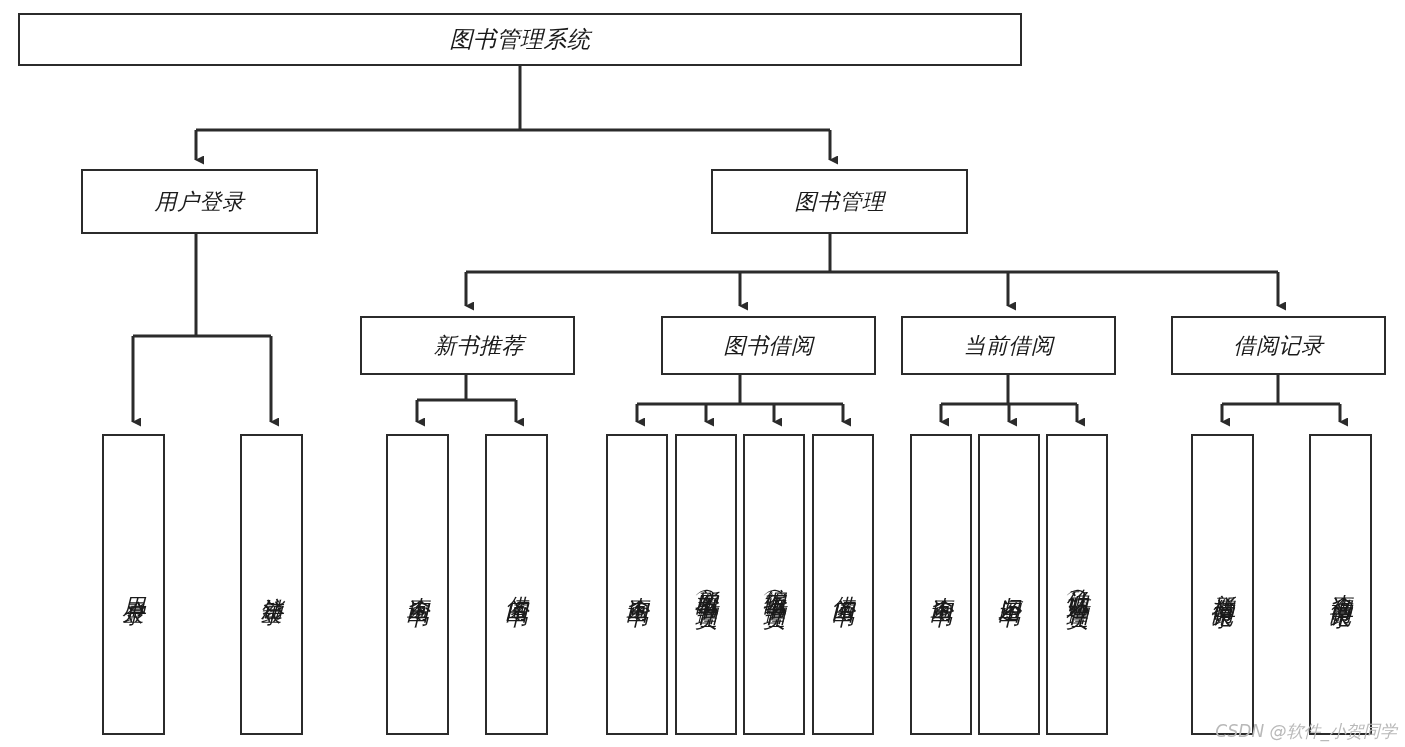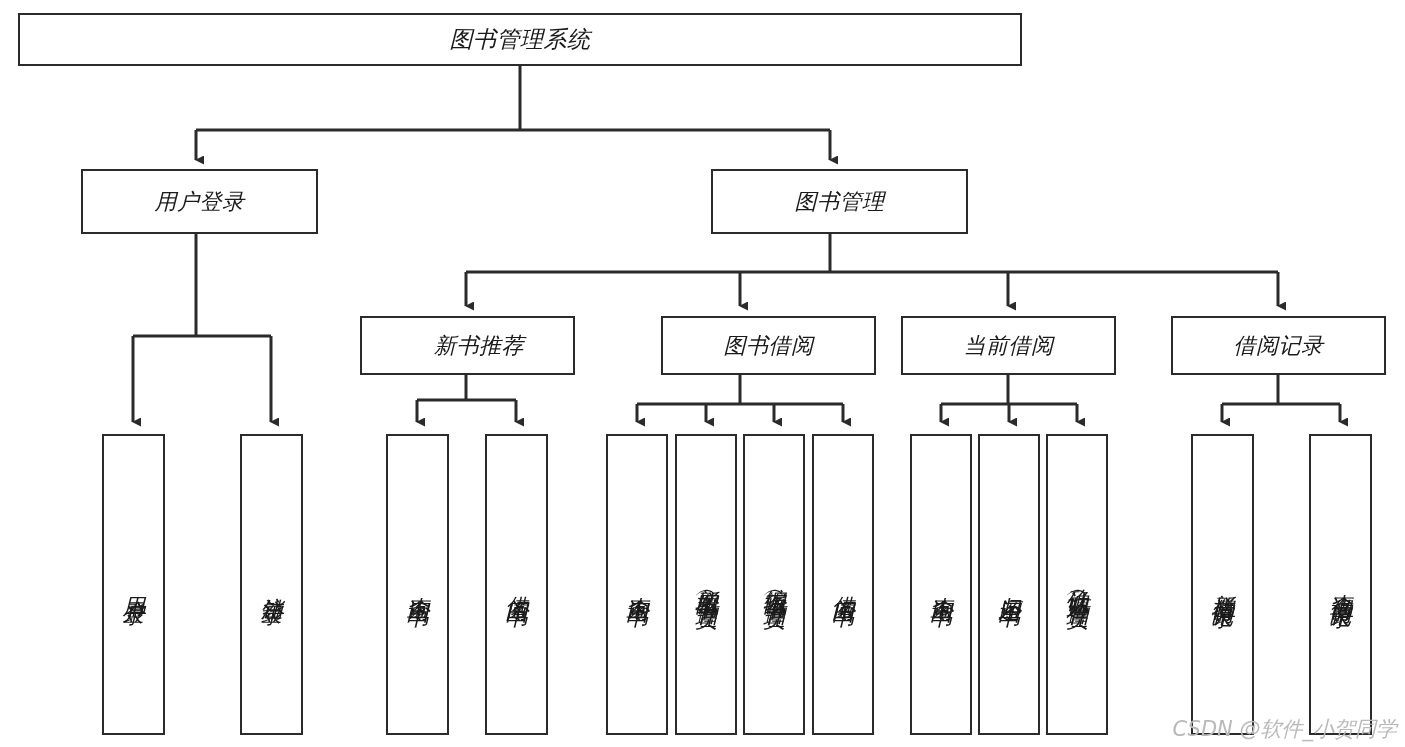--- a/index.html
+++ b/index.html
@@ -63,21 +63,21 @@
     font-size: 22px;
     line-height: 1.0;
     letter-spacing: 3px;
     white-space: nowrap;
     max-height: 100%;
   }
   #watermark {
     position: absolute;
     right: 8px;
     bottom: 4px;
-    font-size: 21px;
+    font-size: 17px;
     color: #b9b9b9;
     white-space: nowrap;
     user-select: none;
   }
 </style>
 </head>
 <body>
 
 <div id="diagram-root">
 

